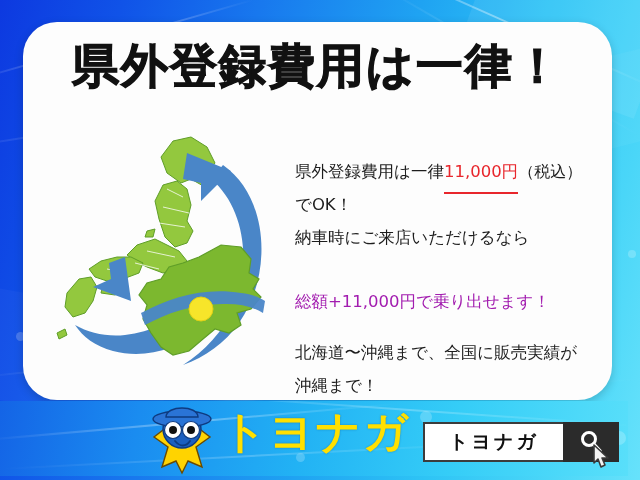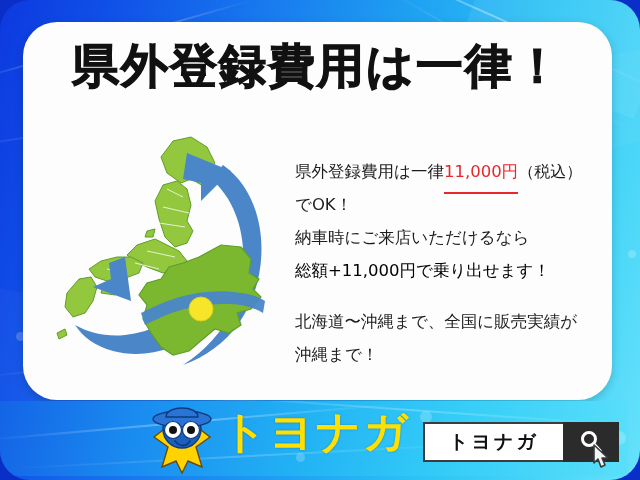--- a/index.html
+++ b/index.html
@@ -1,21 +1,21 @@
 <!DOCTYPE html>
 <html><head>
 <meta charset="utf-8">
 <style>
   html,body{margin:0;padding:0;}
   body{
     width:640px;height:480px;overflow:hidden;
     font-family:"Liberation Sans","DejaVu Sans",sans-serif;
     background:#0a2ec8;
   }
-  #stage{position:relative;width:640px;height:480px;overflow:hidden;border-radius:30px;}
+  #stage{position:relative;width:640px;height:480px;overflow:hidden;}
 
   
   .bg{position:absolute;inset:0;
       background:linear-gradient(105deg,#0d39e0 0%,#1053e8 16%,#1878ee 34%,#1fa3f2 55%,#2ec4f5 72%,#4ad6f8 88%,#67e2fb 100%);}
   .bg-streaks{position:absolute;inset:0;overflow:hidden;opacity:.75;}
   .streak{position:absolute;background:linear-gradient(90deg,rgba(255,255,255,0) 0%,rgba(255,255,255,.55) 50%,rgba(255,255,255,0) 100%);height:1.5px;}
   .poly{position:absolute;background:rgba(255,255,255,.10);}
   .dot{position:absolute;border-radius:50%;background:rgba(255,255,255,.28);}
 
   
@@ -27,21 +27,21 @@
         letter-spacing:2px;font-family:"DejaVu Sans","Liberation Sans",sans-serif;
         -webkit-text-stroke:1.1px #111;}
 
   
   .map{position:absolute;left:32px;top:105px;width:235px;height:275px;}
 
   
   .copy{position:absolute;left:272px;top:133px;width:326px;color:#1d1d1d;}
   .ln{font-size:16.5px;line-height:33px;white-space:nowrap;
       font-family:"DejaVu Sans","Liberation Sans",sans-serif;}
-  .red{color:#000000;}
+  .red{color:#a21caf;margin-top:31px;}
   .price{color:#e8262c;border-bottom:2px solid #e8262c;padding-bottom:11px;}
   .small{font-size:16px;}
   .gap{height:18px;}
 
   
   .banner{position:absolute;left:0;bottom:4px;width:628px;height:75px;overflow:hidden;
           background:linear-gradient(100deg,#1464e6 0%,#1a8cf0 22%,#22b2f4 48%,#35cdf7 72%,#59dffa 100%);}
   .banner .streak{opacity:.85;}
   .mascot{position:absolute;left:140px;bottom:1px;width:84px;height:72px;}
   .logo-text{position:absolute;left:222px;bottom:14px;

